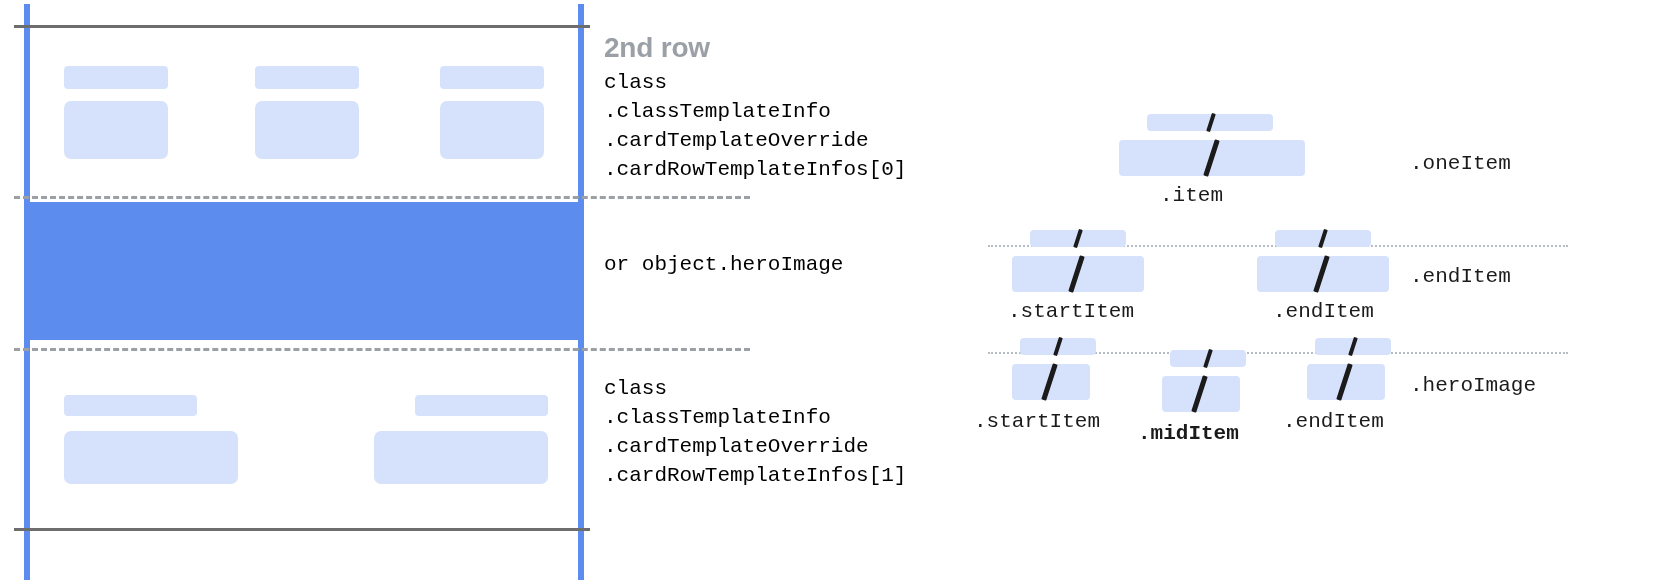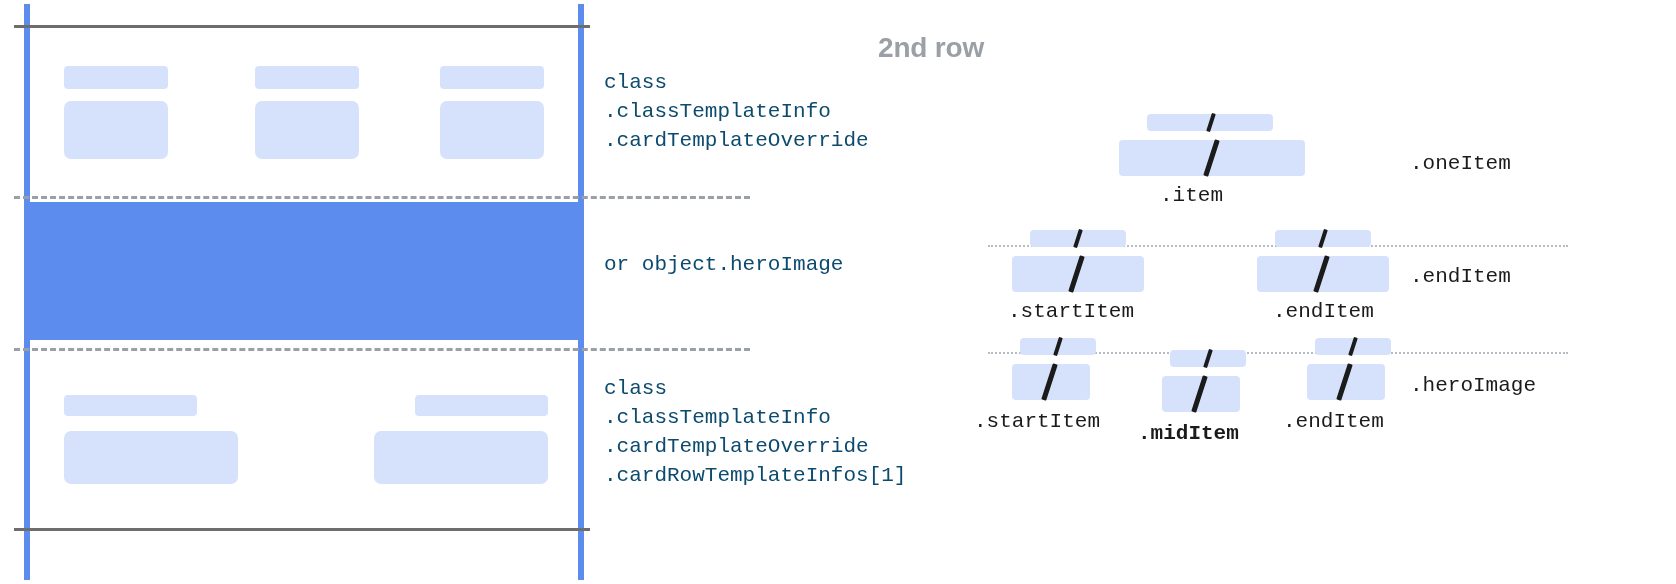--- a/index.html
+++ b/index.html
@@ -60,27 +60,26 @@
   }
 
   
   .row-title {
     font-family: "Liberation Sans", sans-serif;
     font-weight: bold;
     font-size: 28px;
     color: #9aa0a6;
     letter-spacing: -0.2px;
     white-space: pre;
-    text-align: right;
   }
   .code {
     font-family: "Liberation Mono", monospace;
     font-size: 21px;
     line-height: 29px;
-    color: #0c4a6e;
+    color: #000000;
     white-space: pre;
   }
   .code-label {
     font-family: "Liberation Mono", monospace;
     font-size: 21px;
     color: #1b1b1b;
     white-space: pre;
   }
 </style>
 </head>
@@ -120,20 +119,21 @@
       <div class="abs chip" style="left:385px; top:40px; width:133px; height:21px;"></div>
       <div class="abs chip-lg" style="left:344px; top:76px; width:174px; height:53px;"></div>
     </div>
   </div>
 
   <div class="abs" style="left:604px; top:32px; width:380px;">
     <div class="row-title">2nd row</div>
     <div class="code" style="margin-top:4px;">class</div>
     <div class="code">.classTemplateInfo</div>
     <div class="code">.cardTemplateOverride</div>
+    <div class="code">.cardRowTemplateInfos[0]</div>
   </div>
 
   <div class="abs" style="left:604px; top:250px; width:380px;">
     <div class="code">or object.heroImage</div>
   </div>
 
   <div class="abs" style="left:604px; top:370px; width:380px;">
     <div class="code" style="margin-top:4px;">class</div>
     <div class="code">.classTemplateInfo</div>
     <div class="code">.cardTemplateOverride</div>

